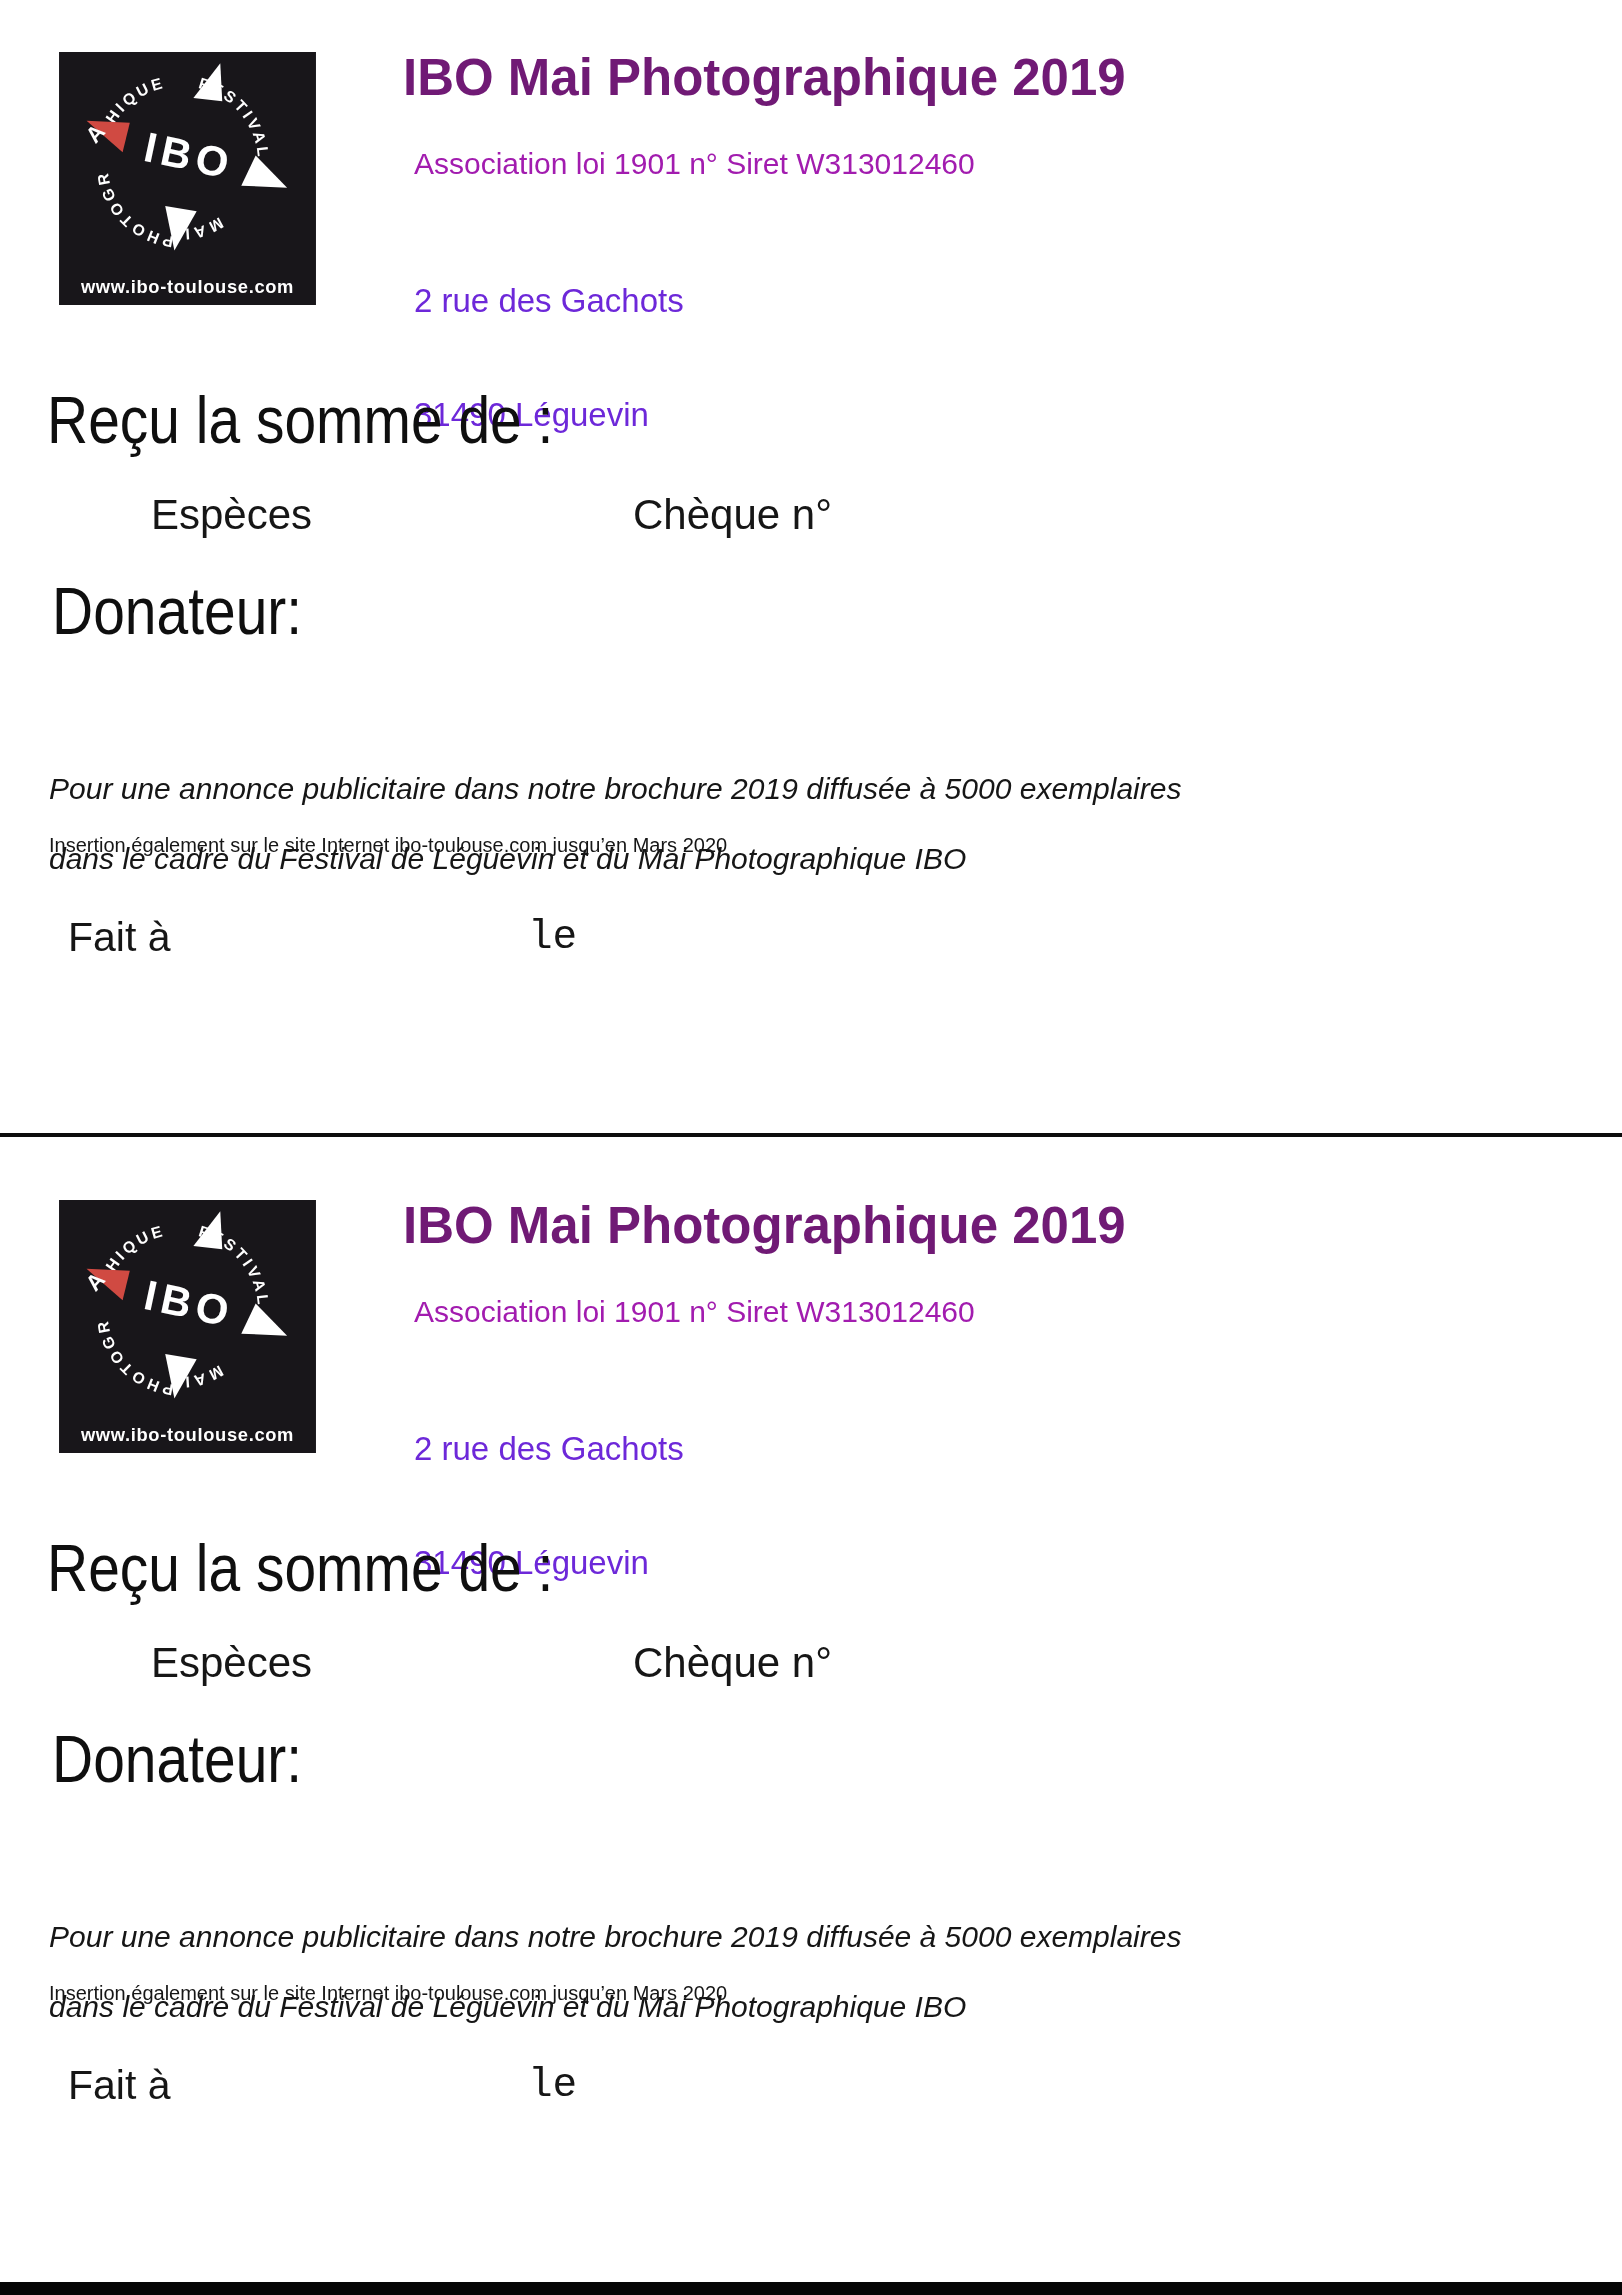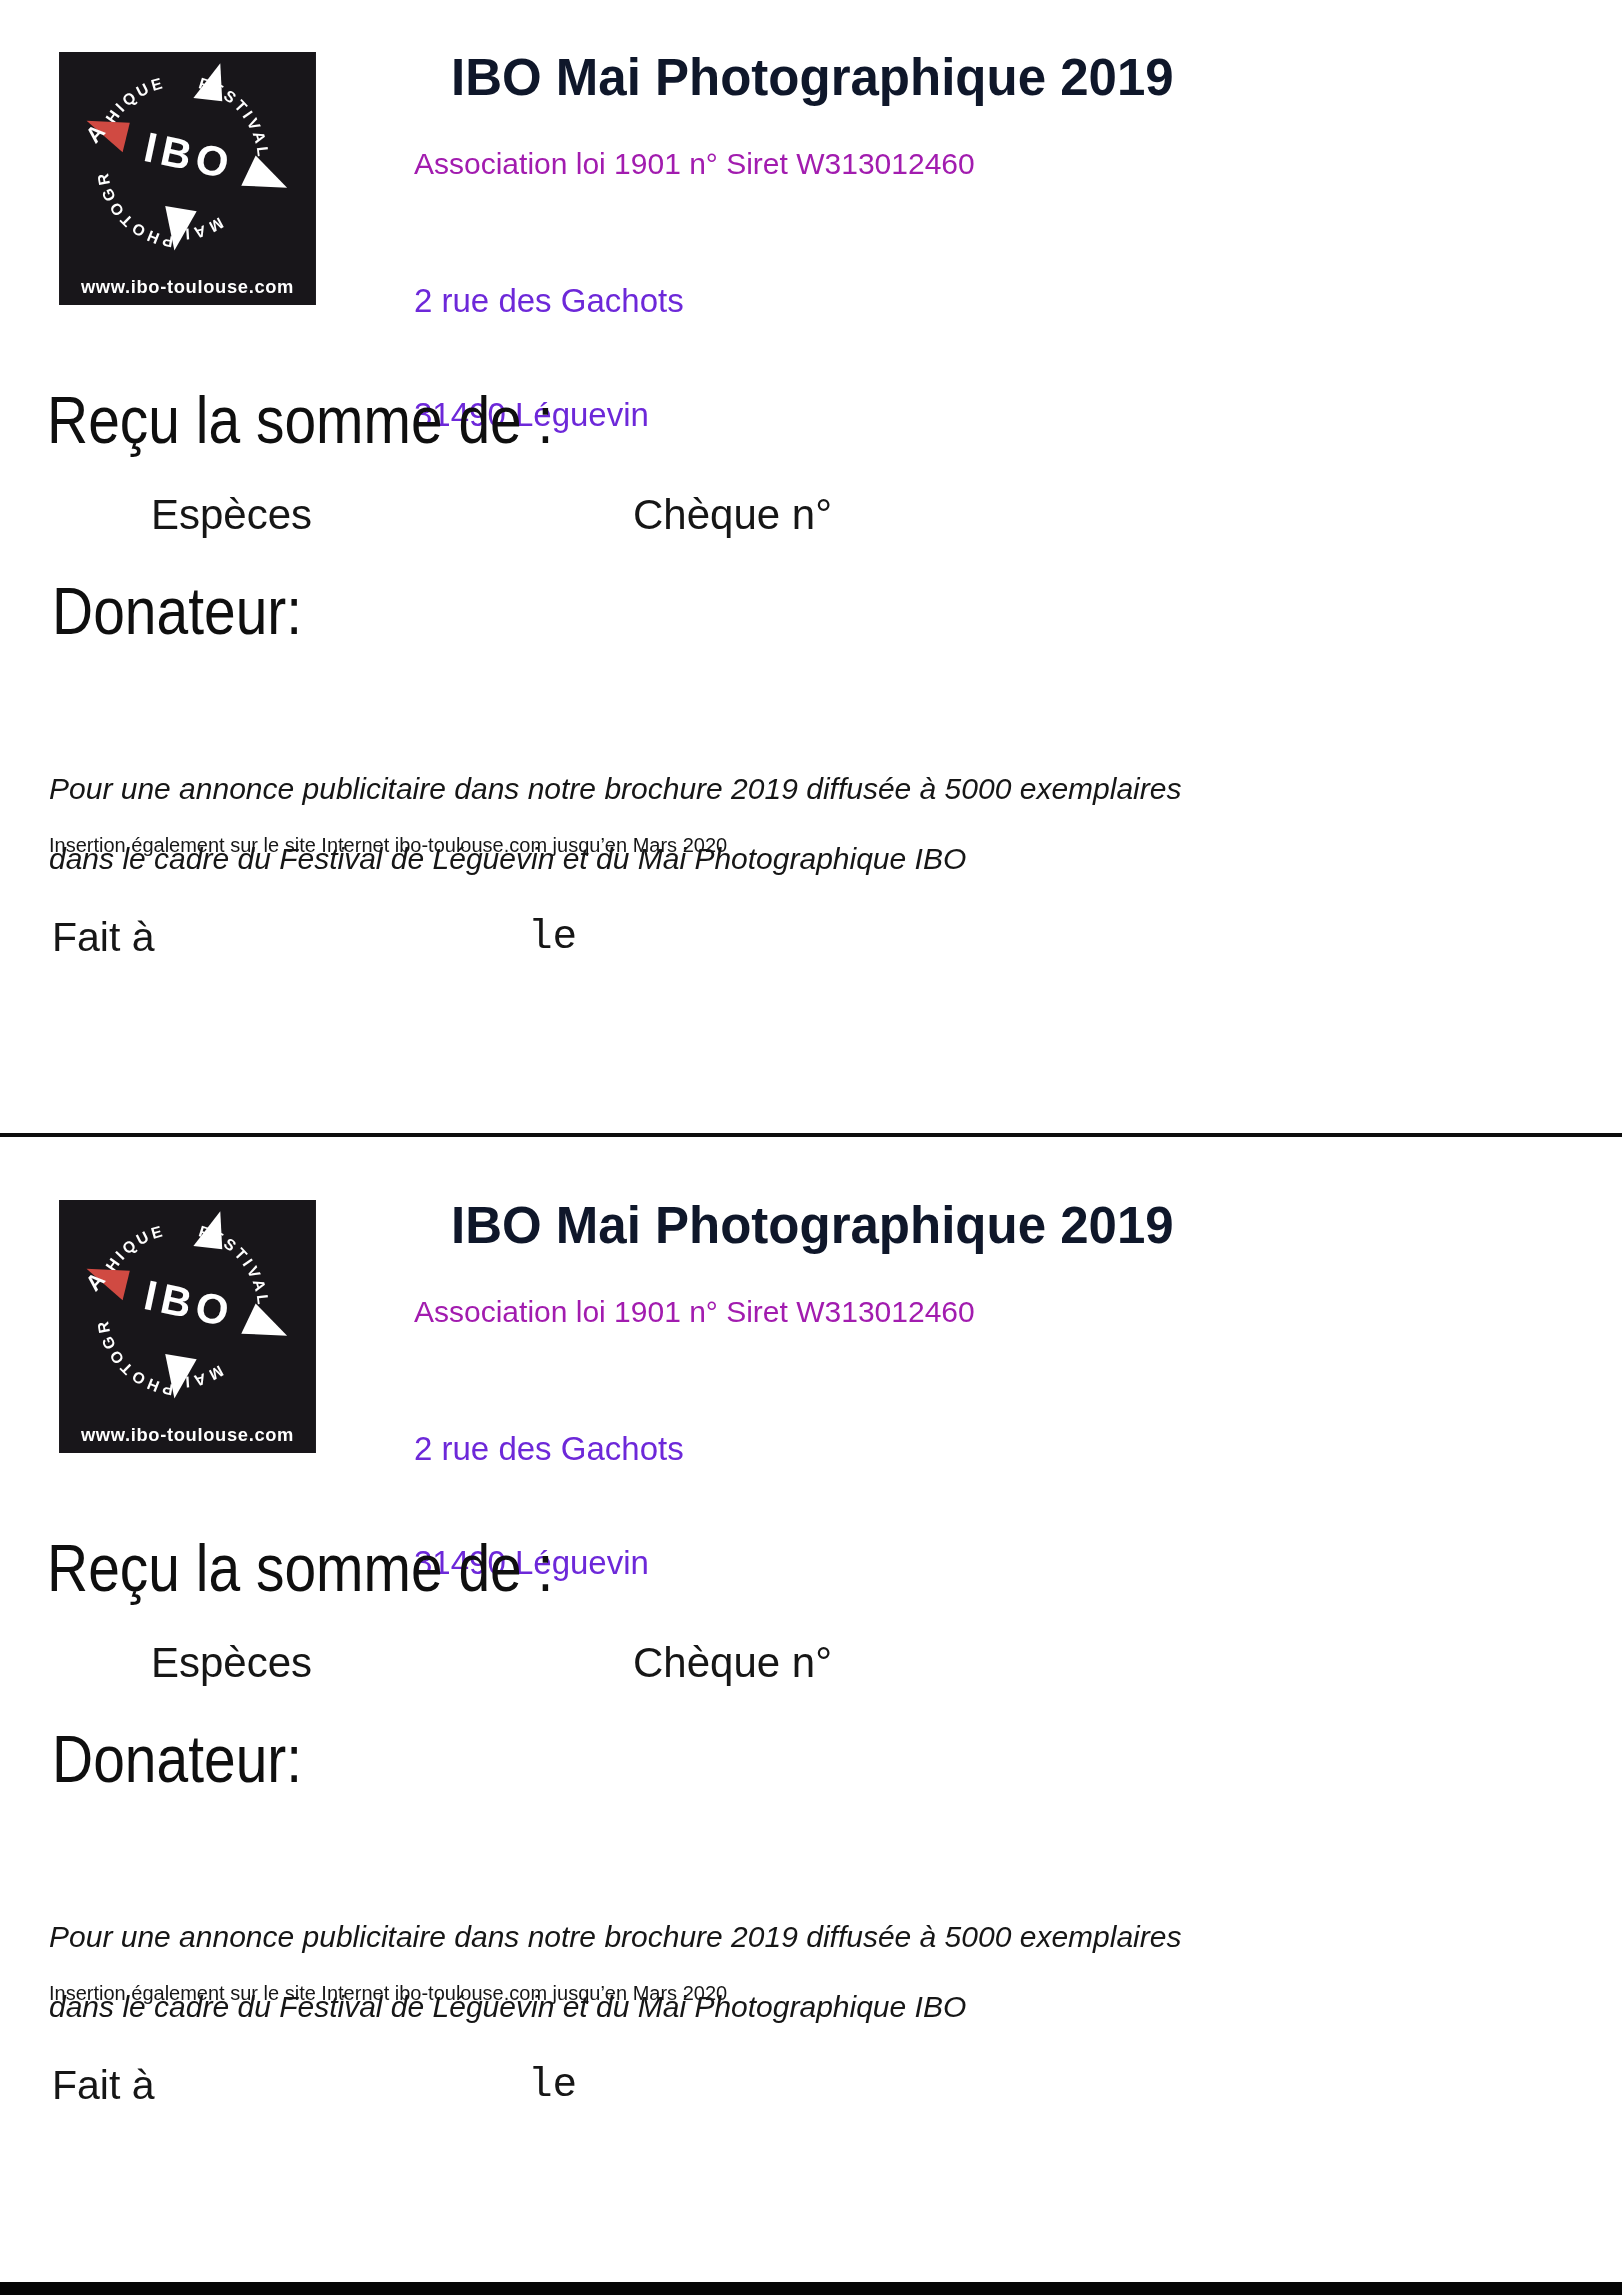--- a/index.html
+++ b/index.html
@@ -1,30 +1,30 @@
 <!DOCTYPE html>
 <html style="font-size:10.5px"><head>
 <meta charset="utf-8">
 <style>
   html,body{margin:0;padding:0;background:#ffffff;}
   #page{position:relative;width:1623px;height:2295px;background:#ffffff;overflow:hidden;
         font-family:"Liberation Sans", sans-serif;color:#161616;}
   .section{position:absolute;left:0;width:1623px;height:1148px;}
   .abs{position:absolute;white-space:pre;}
   .logo-box{position:absolute;left:59px;top:52px;width:257px;height:253px;}
-  .doc-title{left:403px;top:48px;font-size:51px;font-weight:bold;letter-spacing:0px;color:#0f172a;margin-left:48px;}
+  .doc-title{left:403px;top:48px;font-size:51px;font-weight:bold;letter-spacing:0px;color:#701a75;}
   .assoc{left:414px;top:147px;font-size:30px;color:#a21caf;}
   .addr{left:414px;top:206px;font-size:33px;line-height:38px;color:#6d28d9;}
   .recu{left:47px;top:381px;font-size:67px;transform:scaleX(.85);transform-origin:left top;color:#0f0f0f;}
   .especes{left:103px;top:491px;font-size:42px;margin-left:48px;}
   .cheque{left:586px;top:491px;font-size:42px;margin-left:47px;}
   .donateur{left:52px;top:572px;font-size:67px;transform:scaleX(.85);transform-origin:left top;color:#0f0f0f;}
   .para{left:49px;top:736px;font-size:30px;line-height:35px;white-space:pre-line;font-style:italic;}
   .insertion{left:49px;top:834px;font-size:20px;}
-  .fait{left:52px;top:914px;font-size:41px;}
+  .fait{left:68px;top:914px;font-size:41px;}
   .le{left:528px;top:914px;font-size:41px;font-family:Liberation Mono, monospace;}
   .divider{position:absolute;left:0;top:1133px;width:1623px;height:3.9px;background:#0d0d0d;}
   .bottombar{position:absolute;left:0;top:2282px;width:1623px;height:13.7px;background:#060606;}
   text{font-family:"Liberation Sans", sans-serif;}
   .arc{font-size:24px;font-weight:bold;fill:#ffffff;letter-spacing:5px;}
   .arc-mai{font-size:24px;font-weight:bold;fill:#ffffff;letter-spacing:6px;}
   .ibo-center{font-size:64px;font-weight:bold;fill:#ffffff;letter-spacing:8px;}
   .a-red{font-size:34px;font-weight:bold;fill:#ffffff;}
   .www{font-size:28px;font-weight:bold;fill:#ffffff;letter-spacing:1px;}
 </style>

